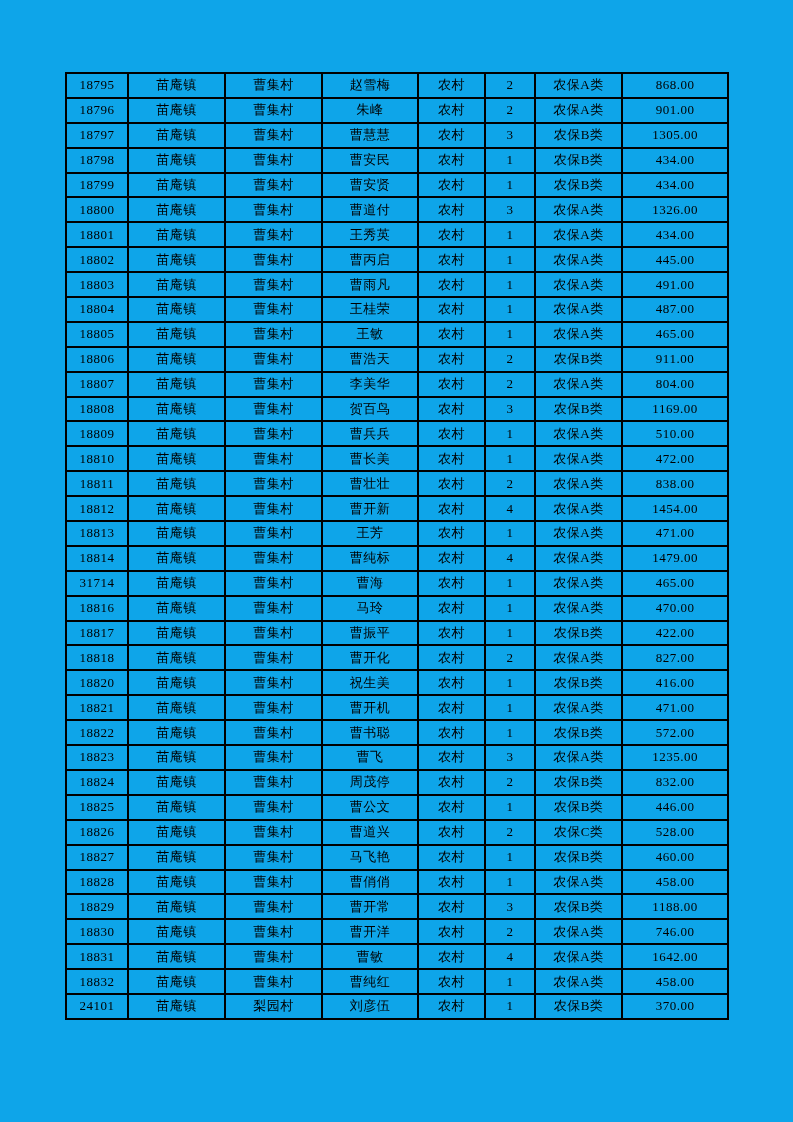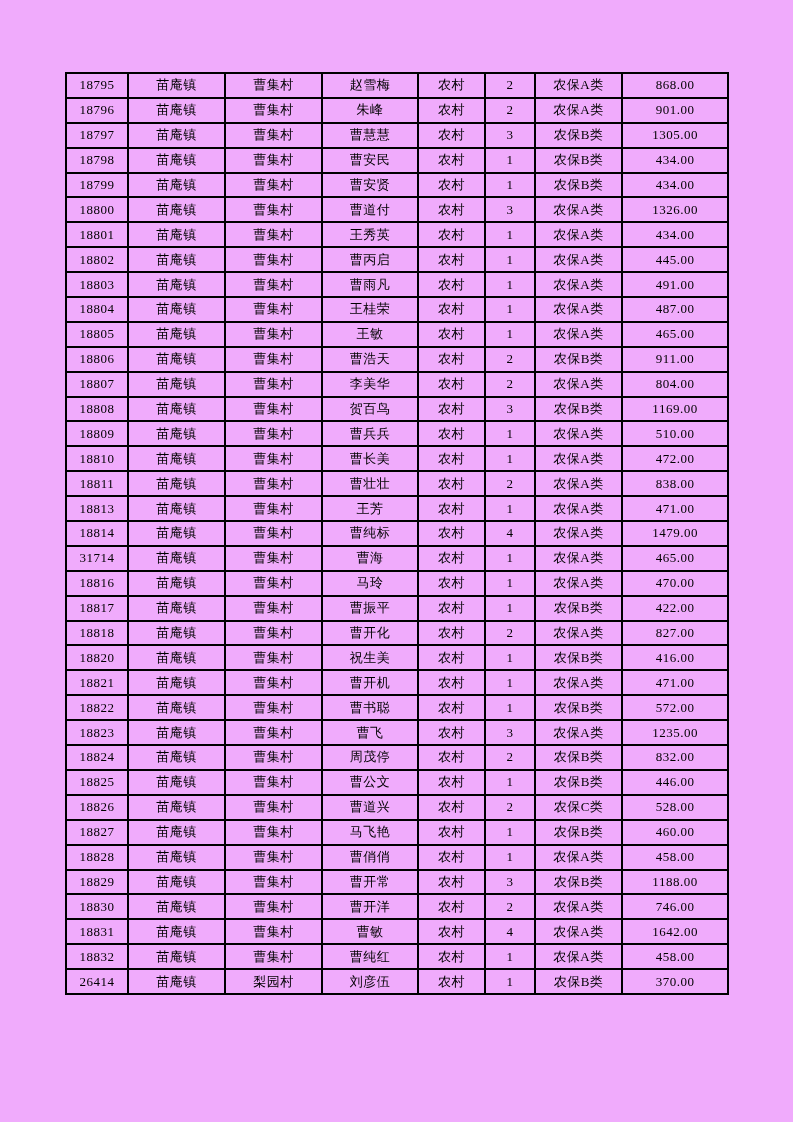--- a/index.html
+++ b/index.html
@@ -13,21 +13,21 @@
     position: relative;
     overflow: hidden;
     font-family: "Liberation Serif", "DejaVu Serif", serif;
   }
   .sheet {
     position: absolute;
     left: 0;
     top: 0;
     width: 793px;
     height: 1122px;
-    background: #f0abfc;
+    background: #0ea5e9;
   }
   table.data-table {
     position: absolute;
     left: 65px;
     top: 72px;
     border-collapse: separate;
     border-spacing: 0;
     table-layout: fixed;
     width: 662px;
     border: 1px solid #000000;
@@ -233,20 +233,30 @@
           <td>18811</td>
           <td>苗庵镇</td>
           <td>曹集村</td>
           <td>曹壮壮</td>
           <td>农村</td>
           <td>2</td>
           <td>农保A类</td>
           <td>838.00</td>
         </tr>
         <tr>
+          <td>18812</td>
+          <td>苗庵镇</td>
+          <td>曹集村</td>
+          <td>曹开新</td>
+          <td>农村</td>
+          <td>4</td>
+          <td>农保A类</td>
+          <td>1454.00</td>
+        </tr>
+        <tr>
           <td>18813</td>
           <td>苗庵镇</td>
           <td>曹集村</td>
           <td>王芳</td>
           <td>农村</td>
           <td>1</td>
           <td>农保A类</td>
           <td>471.00</td>
         </tr>
         <tr>
@@ -423,21 +433,21 @@
           <td>18832</td>
           <td>苗庵镇</td>
           <td>曹集村</td>
           <td>曹纯红</td>
           <td>农村</td>
           <td>1</td>
           <td>农保A类</td>
           <td>458.00</td>
         </tr>
         <tr>
-          <td>26414</td>
+          <td>24101</td>
           <td>苗庵镇</td>
           <td>梨园村</td>
           <td>刘彦伍</td>
           <td>农村</td>
           <td>1</td>
           <td>农保B类</td>
           <td>370.00</td>
         </tr>
       </tbody>
   </table>

